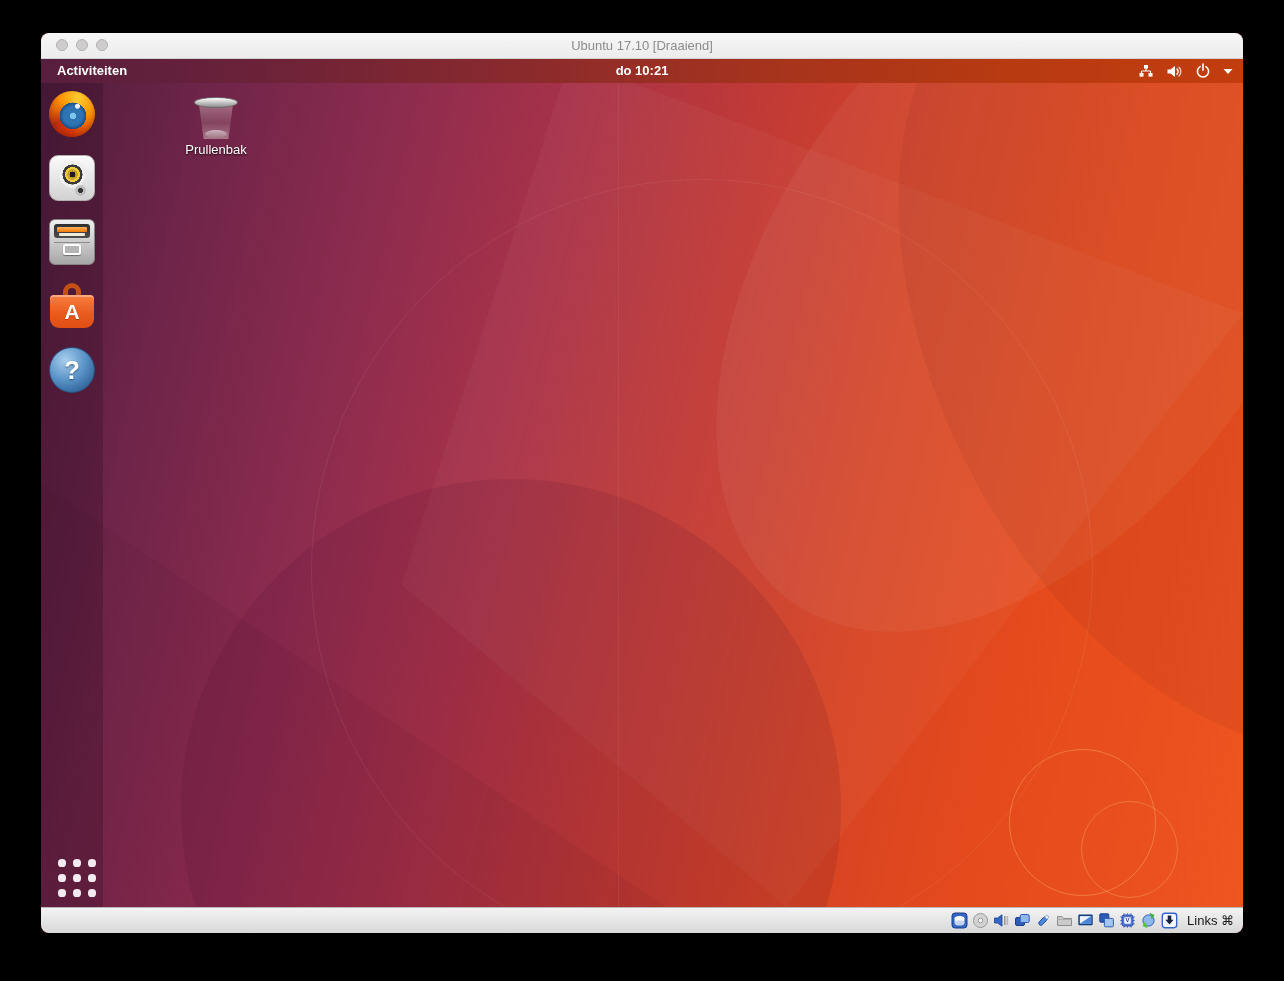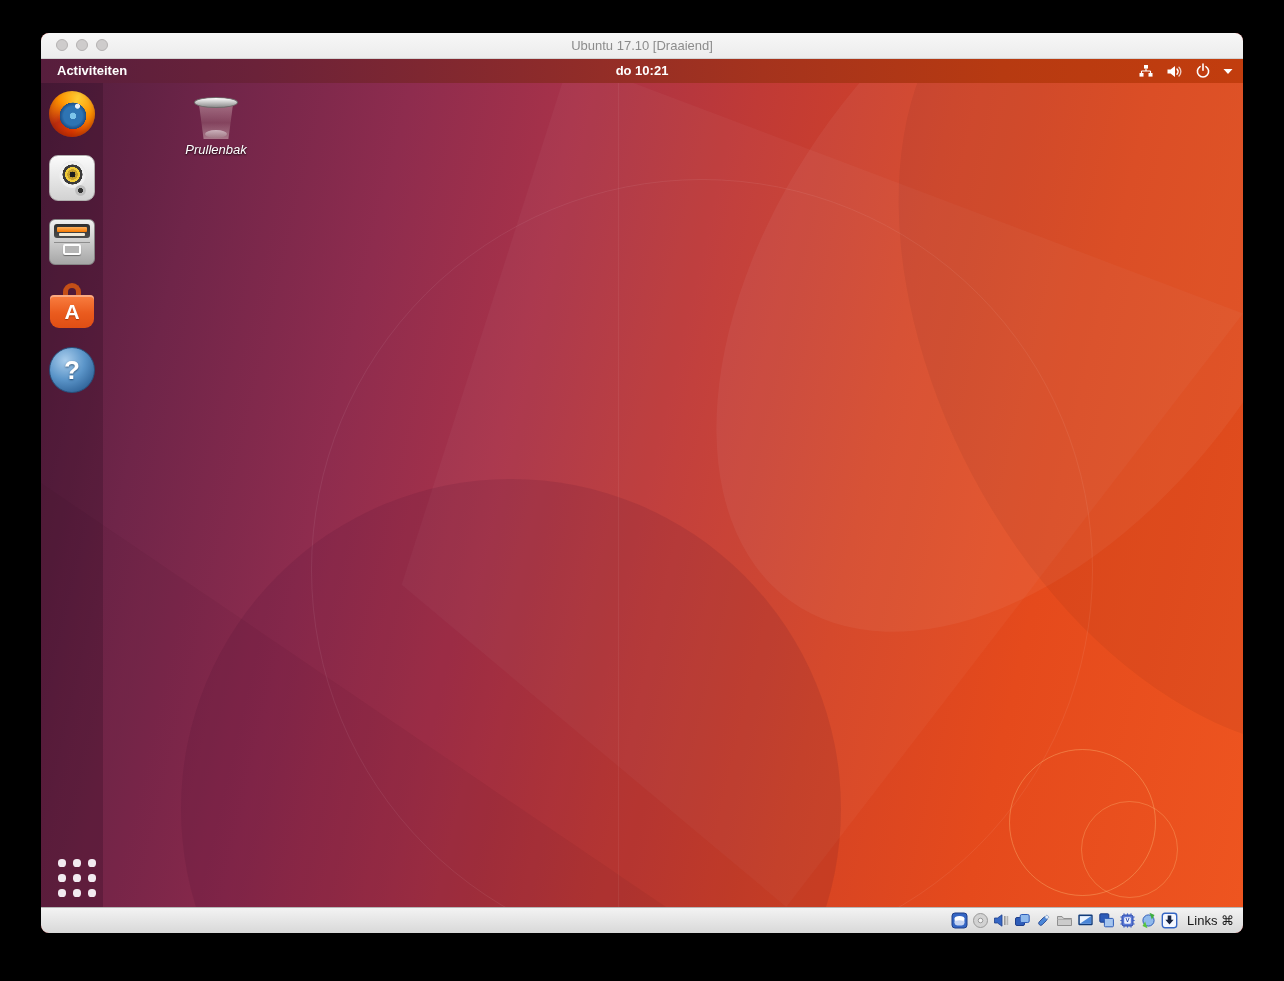--- a/index.html
+++ b/index.html
@@ -114,21 +114,21 @@
   .app-grid i{display:block;width:8px;height:8px;border-radius:45%;background:#f2eaf0;}
   
   .desktop-icon{position:absolute;left:134px;top:38px;width:82px;text-align:center;cursor:pointer;z-index:5;}
   .trash-rim{width:44px;height:11px;margin:0 auto;border-radius:50%;
     background:linear-gradient(180deg,#fdfdfd,#8e8e8e);border:1px solid #6e6a6a;box-sizing:border-box;position:relative;z-index:2;}
   .trash-body{width:40px;height:36px;margin:-5px auto 0;position:relative;z-index:1;
     clip-path:polygon(7% 0,93% 0,81% 100%,19% 100%);
     background:linear-gradient(180deg, rgba(238,216,216,0.42), rgba(186,152,152,0.26) 55%, rgba(224,202,202,0.5));}
   .trash-body::after{content:"";position:absolute;left:9px;right:9px;bottom:1px;height:8px;border-radius:50%;
     background:linear-gradient(180deg,rgba(250,250,250,0.55),rgba(150,130,130,0.35));}
-  .trash-label{margin-top:3px;color:#fff;font-size:13px;text-shadow:0 1px 2px rgba(0,0,0,0.85);font-style:italic;}
+  .trash-label{margin-top:3px;color:#fff;font-size:13px;text-shadow:0 1px 2px rgba(0,0,0,0.85);}
   
   .vbox-statusbar{
     height:26px;background:linear-gradient(180deg,#f3f3f3,#d8d8d8);
     border-top:1px solid #b7b7b7;display:flex;align-items:center;justify-content:flex-end;
     padding:0 9px;gap:4px;box-sizing:border-box;
   }
   .vbox-statusbar svg{display:block;}
   .hostkey-label{font-size:13px;color:#171717;margin-left:5px;white-space:nowrap;}
 </style>
 </head>

